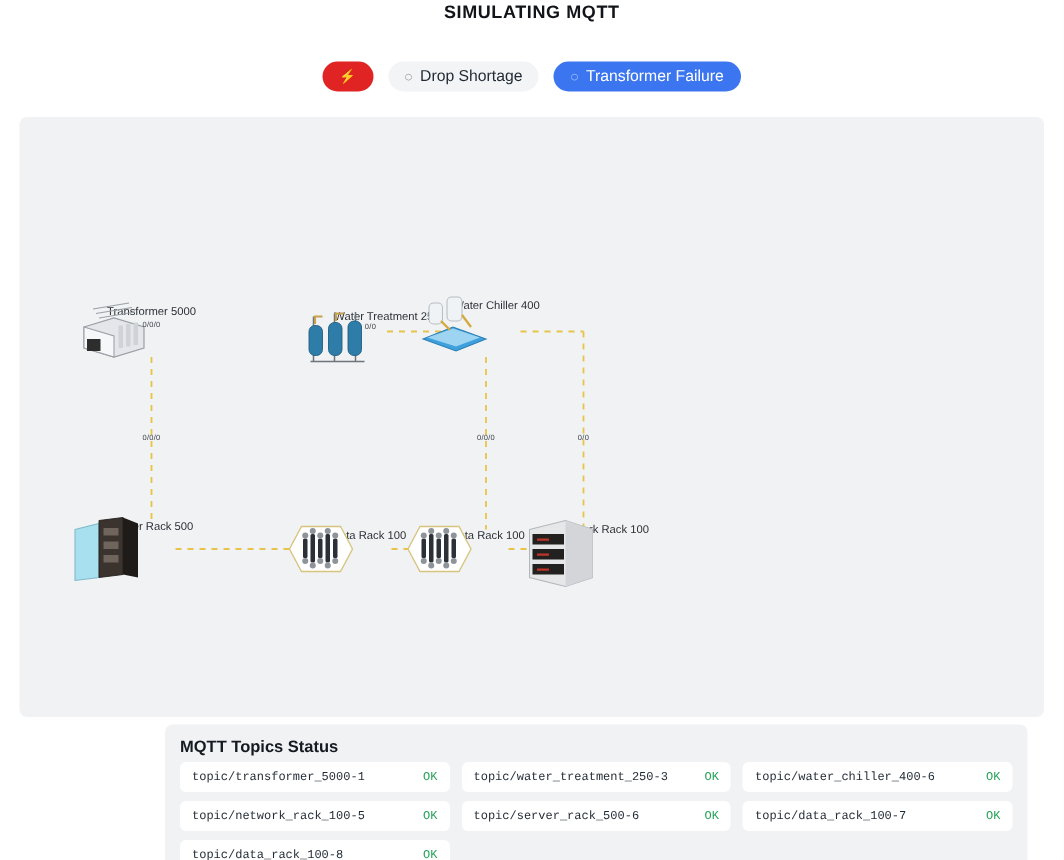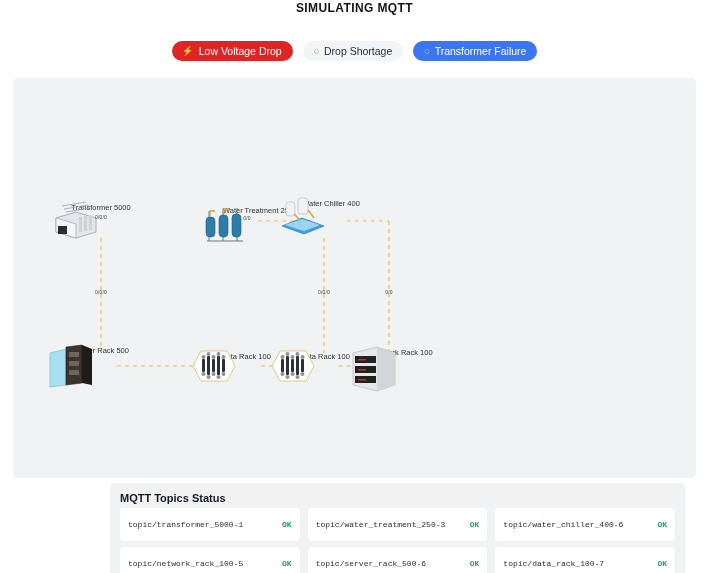--- a/index.html
+++ b/index.html
@@ -118,46 +118,44 @@
     grid-template-columns: repeat(3, 1fr);
     gap: 6px 8px;
   }
   .mqtt-row {
     display: flex;
     align-items: center;
     justify-content: space-between;
     background: #ffffff;
     border-radius: 4px;
     padding: 4px 8px;
-    height: 33px;
+    height: 20px;
   }
   .mqtt-topic {
     font-family: "Liberation Mono", monospace;
     font-size: 8px;
     color: #1f2933;
     white-space: nowrap;
     overflow: hidden;
   }
   .mqtt-status {
     font-family: "Liberation Mono", monospace;
     font-size: 8px;
     color: #27a35a;
     margin-left: 22px;
-    font-weight: bold;
   }
 </style>
 </head>
 <body>
 
 <div class="page-title">SIMULATING MQTT</div>
 
 <div class="scenario-bar">
     <button class="scenario-btn btn-danger">
       <span class="btn-ico">⚡</span>
-      <span>Low Voltage Drop</span>
     </button>
     <button class="scenario-btn btn-neutral">
       <span class="btn-ico">◌</span>
       <span>Drop Shortage</span>
     </button>
     <button class="scenario-btn btn-primary">
       <span class="btn-ico">◌</span>
       <span>Transformer Failure</span>
     </button>
   </div>

